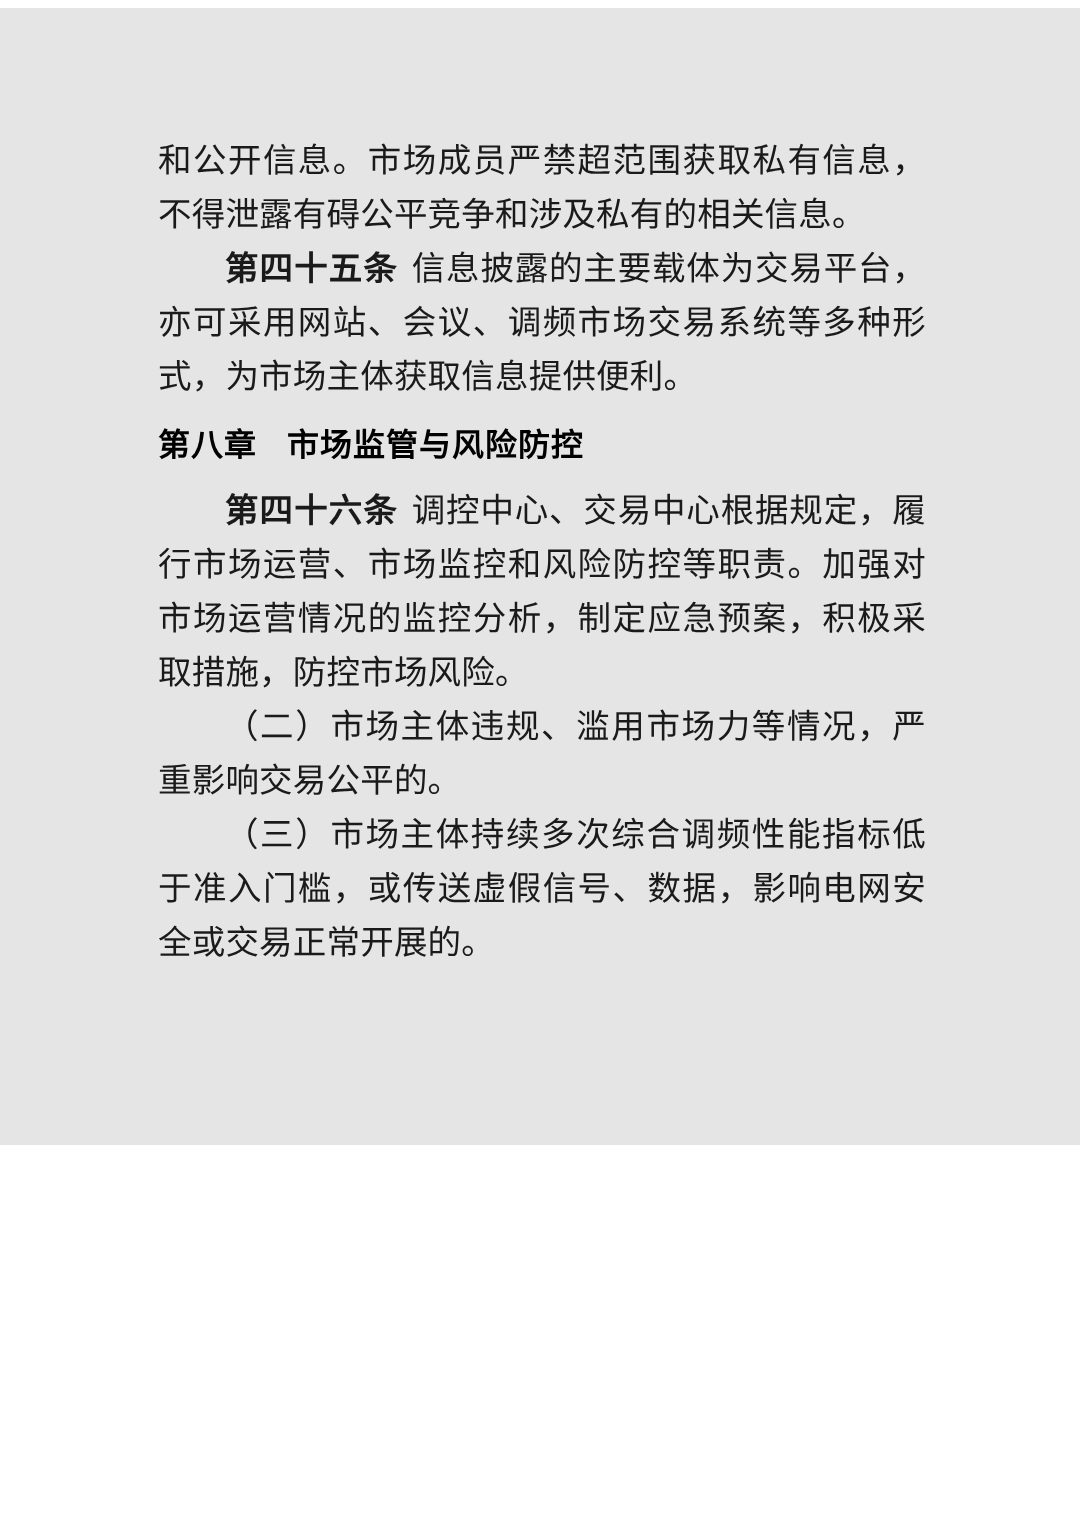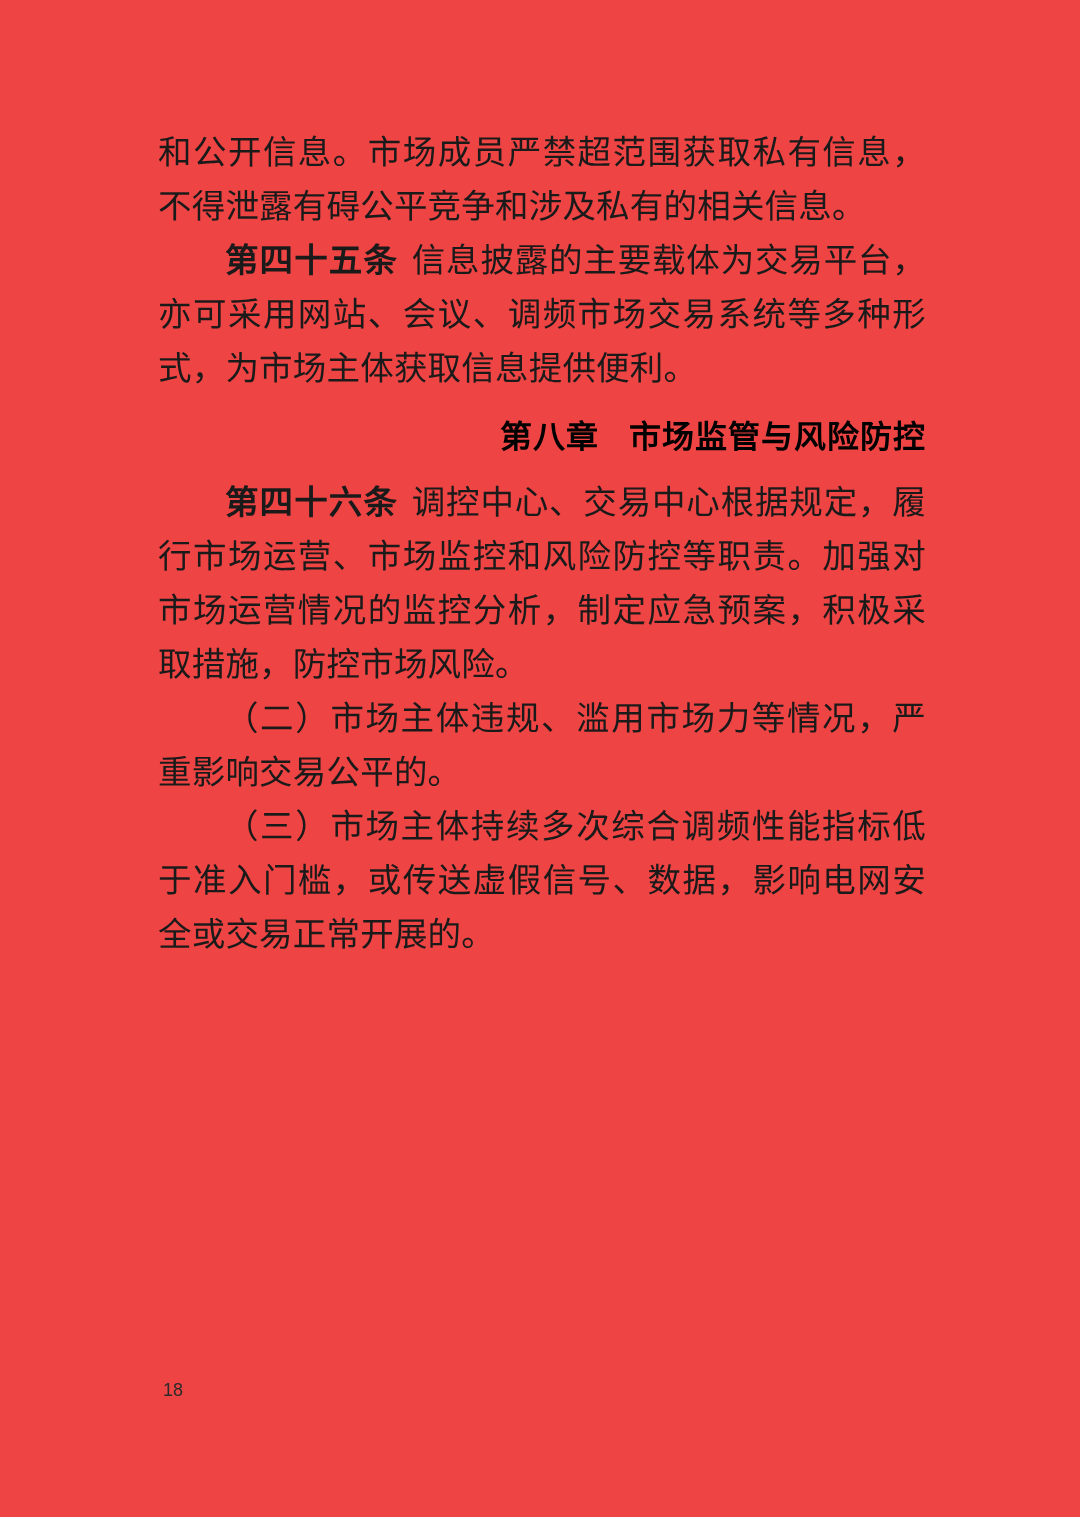--- a/index.html
+++ b/index.html
@@ -5,23 +5,23 @@
 <style>
   html, body {
     margin: 0;
     padding: 0;
     background: #ffffff;
   }
 
   .page {
     position: relative;
     width: 1080px;
-    height: 1517px;
-    background: #ef4444;
-    margin: 0 auto;
+    height: 1137px;
+    background: #e5e5e5;
+    margin: 8px auto;
     overflow: hidden;
     box-sizing: border-box;
   }
 
   .content {
     position: absolute;
     left: 158px;
     top: 126px;
     width: 768px;
   }
@@ -61,21 +61,21 @@
     width: 13px;
   }
 
   
   .chapter-heading {
     font-family: "Liberation Sans", "DejaVu Sans", sans-serif;
     font-weight: 700;
     font-size: 32px;
     line-height: 54px;
     color: #000000;
-    text-align: right;
+    text-align: left;
     margin: 0;
     letter-spacing: 1px;
   }
 
   .chapter-gap {
     display: inline-block;
     width: 30px;
   }
 
   

